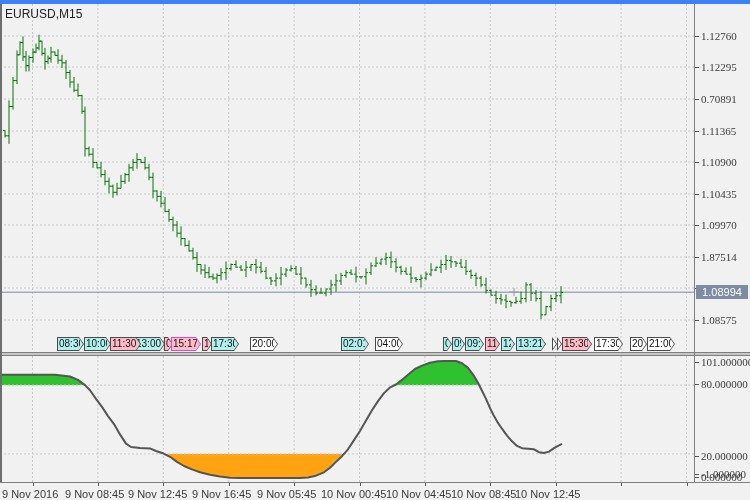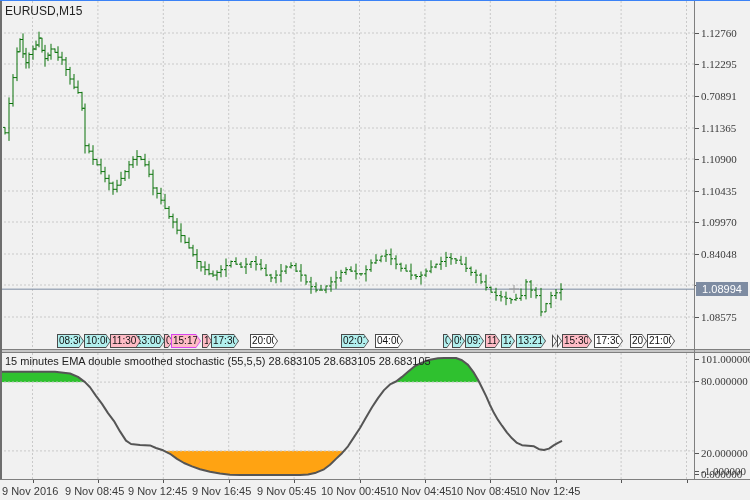--- a/index.html
+++ b/index.html
@@ -1,18 +1,18 @@
 <!DOCTYPE html>
 <html><head>
 <meta charset="utf-8">
 <style>
   html,body{margin:0;padding:0;}
   body{width:750px;height:500px;overflow:hidden;background:#f1f1f1;
        font-family:"Liberation Sans","DejaVu Sans",sans-serif;}
-  .screen{position:relative;width:750px;height:500px;background:#f1f1f1;border-top:1px solid #3b82f6;box-sizing:border-box;}
+  .screen{position:relative;width:750px;height:500px;background:#f1f1f1;border-top:4px solid #3b82f6;box-sizing:border-box;}
   .left-border{position:absolute;left:0;top:0;width:2px;height:478px;background:#6e6e6e;}
   .main-chart{position:absolute;left:0;top:0;width:694px;height:348px;}
   .main-chart svg,.indicator-panel svg{position:absolute;left:0;top:0;}
   .symbol-label{position:absolute;left:5px;top:3px;font-size:12px;color:#222;white-space:nowrap;}
   .tag-layer{position:absolute;left:0;top:0;width:694px;height:348px;}
   .tag{position:absolute;height:14px;clip-path:polygon(0 0,calc(100% - 5px) 0,100% 50%,calc(100% - 5px) 100%,0 100%);}
   .tag .fill{position:absolute;inset:1px;clip-path:polygon(0 0,calc(100% - 4px) 0,100% 50%,calc(100% - 4px) 100%,0 100%);}
   .tag span{position:absolute;left:2px;top:1px;right:4px;font-size:10px;line-height:12px;color:#111;
             white-space:nowrap;overflow:hidden;z-index:1;}
   .price-scale{position:absolute;left:695px;top:0;width:55px;height:348px;background:#f1f1f1;}
@@ -553,21 +553,21 @@
       <div class="axis-label" style="top: 89px;">0.70891</div>
       <div class="axis-tick" style="top: 127px;"></div>
       <div class="axis-label" style="top: 121px;">1.11365</div>
       <div class="axis-tick" style="top: 158px;"></div>
       <div class="axis-label" style="top: 152px;">1.10900</div>
       <div class="axis-tick" style="top: 190px;"></div>
       <div class="axis-label" style="top: 184px;">1.10435</div>
       <div class="axis-tick" style="top: 221px;"></div>
       <div class="axis-label" style="top: 215px;">1.09970</div>
       <div class="axis-tick" style="top: 253px;"></div>
-      <div class="axis-label" style="top: 247px;">0.84048</div>
+      <div class="axis-label" style="top: 247px;">1.87514</div>
       <div class="axis-tick" style="top: 284px;"></div>
       <div class="axis-label" style="top: 278px;">1.09040</div>
       <div class="axis-tick" style="top: 316px;"></div>
       <div class="axis-label" style="top: 310px;">1.08575</div>
       <div class="price-badge" id="price-badge" style="background: rgb(126, 140, 162); color: rgb(255, 255, 255);">1.08994</div>
     </div>
 
   <div class="h-sep"></div>
 
   <div class="indicator-panel">
@@ -594,21 +594,20 @@
           </clipPath>
         </defs>
         <rect x="0" y="0" width="562" height="29.088235294117645" fill="#2fc12f" clip-path="url(#underCurve)"></rect>
         <rect x="0" y="97.91176470588235" width="562" height="28.088235294117652" fill="#ffa312" clip-path="url(#overCurve)"></rect>
         <g stroke="#c9c9c9" stroke-width="1" stroke-dasharray="2 2">
           <line x1="0" y1="29.088235294117645" x2="694" y2="29.088235294117645"></line>
           <line x1="0" y1="97.91176470588235" x2="694" y2="97.91176470588235"></line>
         </g>
         <path d="M0,18.8 L55,18.8 L70,20.5 L78,23.9 L85,29.1 L90,34.3 L96,42.9 L102,50.9 L108,60.1 L114,68.1 L120,78.4 L126,87.6 L131,91.0 L140,91.9 L150,92.4 L156,95.0 L163,97.3 L170,100.8 L177,105.9 L184,110.0 L192,113.4 L200,116.3 L210,118.8 L220,120.6 L230,121.7 L240,122.0 L300,122.0 L308,121.4 L316,119.7 L324,116.3 L330,111.7 L336,105.9 L342,100.2 L348,93.3 L354,84.1 L360,75.0 L366,64.6 L372,54.3 L378,45.1 L384,37.1 L390,31.4 L396,28.5 L402,23.9 L408,18.8 L415,13.0 L422,9.6 L430,6.7 L438,5.2 L444,5.0 L456,5.0 L462,7.3 L468,11.9 L474,19.9 L478,26.8 L482,34.8 L486,42.9 L490,52.0 L494,60.1 L498,66.9 L502,72.7 L507,79.6 L512,85.3 L517,89.9 L522,92.2 L528,92.8 L534,93.3 L539,96.2 L544,97.0 L549,95.6 L554,92.2 L558,89.9 L562,87.9" fill="none" stroke="#555555" stroke-width="2" stroke-linejoin="round"></path>
       </svg>
-    <div class="ind-header">15 minutes EMA double smoothed stochastic (55,5,5) 28.683105 28.683105 28.683105</div>
   </div>
 
   <div class="ind-scale" id="ind-scale">
       <div class="axis-tick" style="top: 6px;"></div>
       <div class="axis-label" style="top: 0px;">101.000000</div>
       <div class="axis-tick" style="top: 28px;"></div>
       <div class="axis-label" style="top: 22px;">80.000000</div>
       <div class="axis-tick" style="top: 100px;"></div>
       <div class="axis-label" style="top: 94px;">20.000000</div>
       <div class="axis-tick" style="top: 118px;"></div>

